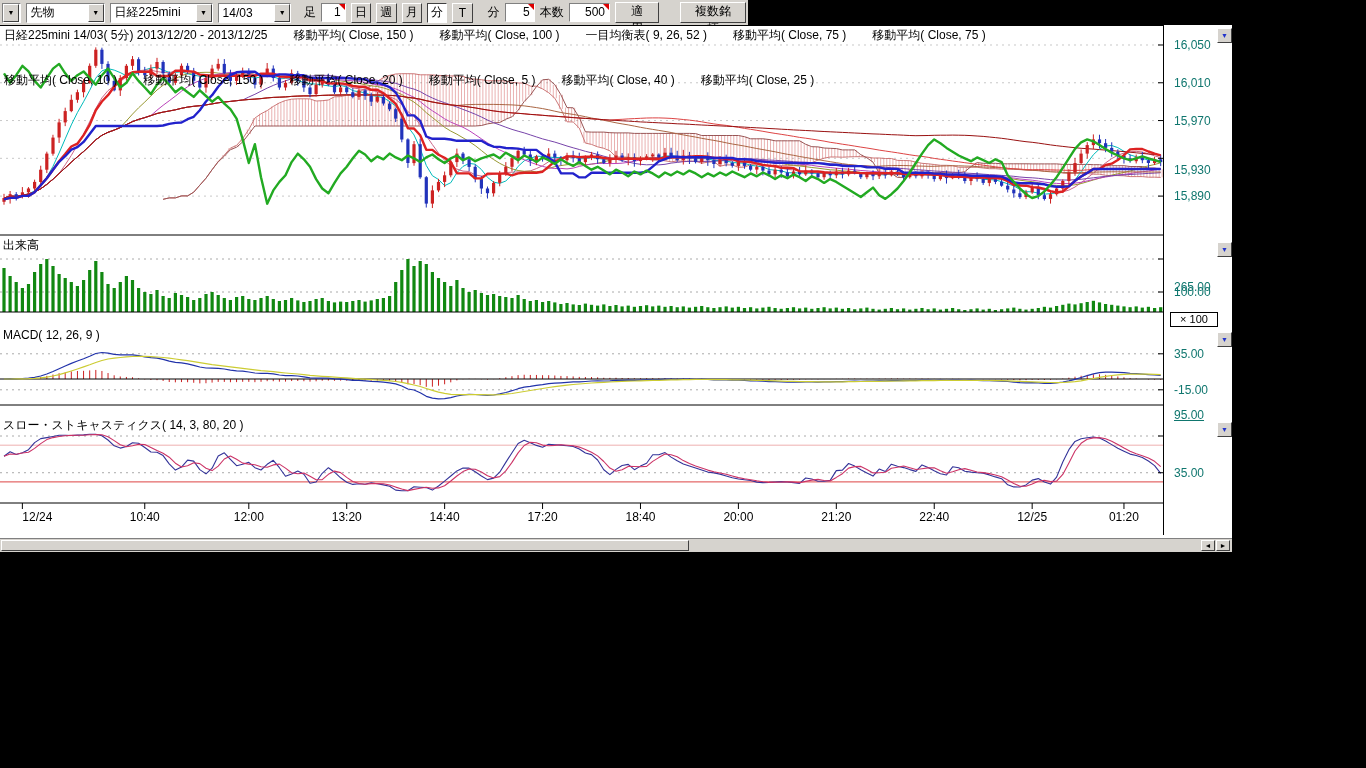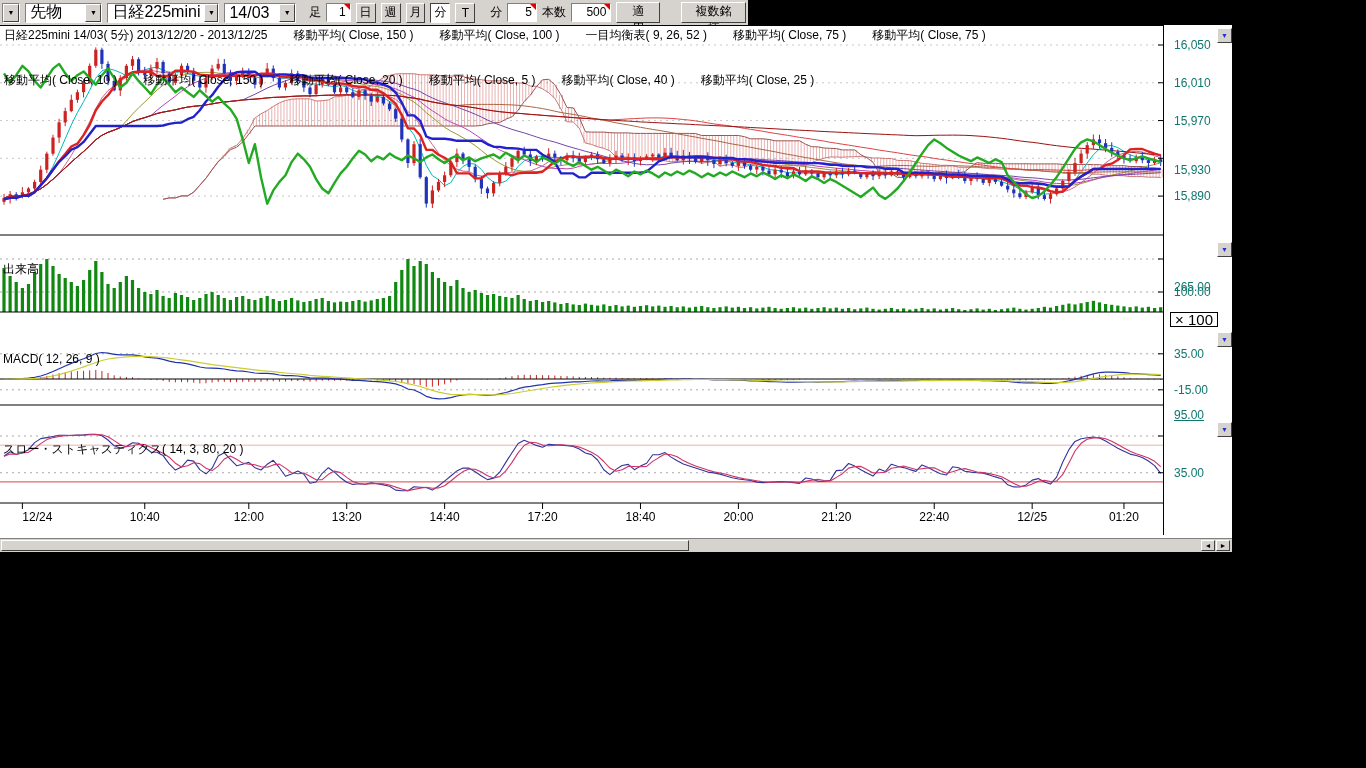--- a/index.html
+++ b/index.html
@@ -4,21 +4,21 @@
 <style>
   html,body{margin:0;padding:0;background:#000;}
   body{font-family:"Liberation Sans","DejaVu Sans",sans-serif;}
   .screen{position:relative;width:1366px;height:768px;background:#000;overflow:hidden;}
 
   
   .toolbar{position:absolute;left:0;top:0;width:748px;height:25px;background:#d6d3ce;
     display:flex;align-items:center;padding:0 2px;box-sizing:border-box;gap:5px;}
   .combo{display:flex;align-items:center;height:20px;background:#fff;
     border:1px solid;border-color:#808080 #fff #fff #808080;box-sizing:border-box;}
-  .combo .cval{font-size:16px;padding:0 4px;flex:1;white-space:nowrap;color:#000;}
+  .combo .cval{font-size:12px;padding:0 4px;flex:1;white-space:nowrap;color:#000;}
   .car{width:16px;align-self:stretch;background:#d6d3ce;border:1px solid;
     border-color:#fff #404040 #404040 #fff;font-size:7px;display:flex;align-items:center;
     justify-content:center;color:#000;box-sizing:border-box;}
   .tlabel{font-size:12px;color:#000;white-space:nowrap;}
   .edit{position:relative;background:#fff;border:1px solid;border-color:#808080 #fff #fff #808080;
     font-size:12px;padding:1px 4px;box-sizing:border-box;height:19px;line-height:15px;text-align:right;color:#000;}
   .edit.red::after{content:"";position:absolute;top:0;right:0;width:0;height:0;
     border-top:6px solid #d00;border-left:6px solid transparent;}
   button{font-family:inherit;}
   .pbtn{width:22px;height:20px;background:#d6d3ce;border:1px solid;
@@ -28,26 +28,26 @@
   .tbtn{height:21px;background:#d6d3ce;border:1px solid;border-color:#fff #404040 #404040 #fff;
     font-size:12px;padding:0 10px;color:#000;}
 
   
   .chart-area{position:absolute;left:0;top:25px;width:1232px;height:513px;background:#fff;}
   svg#chart{position:absolute;left:0;top:0;}
   svg text{font-family:"Liberation Sans","DejaVu Sans",sans-serif;}
   .legend{position:absolute;left:4px;display:flex;gap:26px;font-size:12px;color:#000;white-space:nowrap;}
   #legend1{top:2px;justify-content:center;}
   #legend2{top:15px;margin-top:32px;}
-  .plabel{position:absolute;left:3px;font-size:12px;color:#000;white-space:nowrap;margin-top:24px;}
+  .plabel{position:absolute;left:3px;font-size:12px;color:#000;white-space:nowrap;}
   #lbl-vol{top:212px;}
   #lbl-macd{top:303px;}
   #lbl-stoch{top:392px;}
   .scalebox{position:absolute;left:1170px;top:287px;width:46px;height:13px;border:1px solid #000;
-    background:#fff;font-size:15px;line-height:13px;text-align:center;color:#000;}
+    background:#fff;font-size:11px;line-height:13px;text-align:center;color:#000;}
   #y-axis{position:absolute;left:1167px;top:0;width:48px;height:513px;}
   .ytick{position:absolute;left:7px;font-size:12px;white-space:nowrap;color:#0f766e;}
   .pm-btn{position:absolute;left:1217px;width:15px;height:15px;background:#d6d3ce;border:1px solid;
     border-color:#fff #404040 #404040 #fff;display:flex;align-items:center;justify-content:center;
     font-size:7px;color:#2233cc;box-sizing:border-box;}
 
   
   .hscroll{position:absolute;left:0;top:538px;width:1232px;height:14px;background:#d6d3ce;
     border-top:1px solid #808080;box-sizing:border-box;}
   .hthumb{position:absolute;left:1px;top:1px;width:688px;height:11px;background:#d6d3ce;

